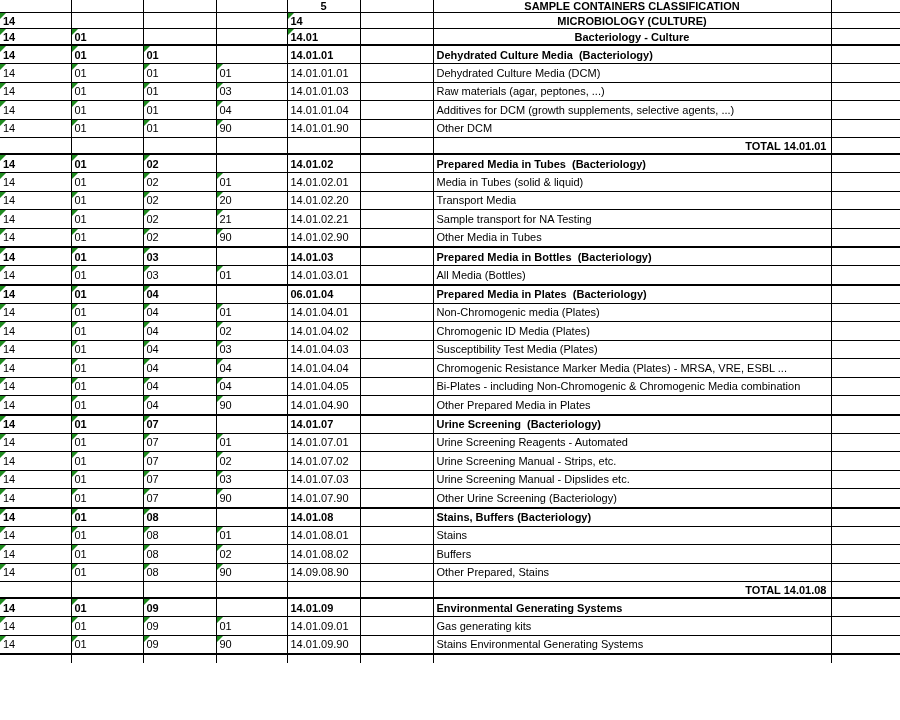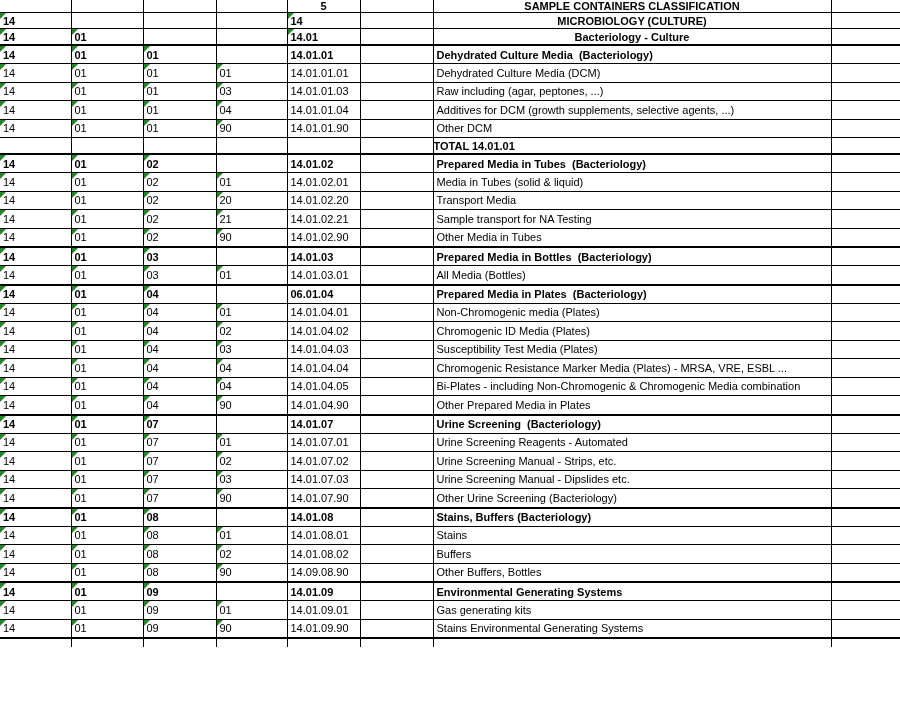--- a/index.html
+++ b/index.html
@@ -22,21 +22,21 @@
   tr.r-title td{border-top:none;height:12px;}
   td.first{border-left:none;}
   td.last{border-right:none;}
   tr.r-l1 td,tr.r-l2 td{height:15px;}
   tr.r-head td{height:17px;border-top-width:2px;}
   tr.r-leaf td{height:17.5px;}
   tr.r-total td{height:15px;}
   tr.r-sliver td{height:8px;border-top-width:2px;border-bottom:none;}
   .b{font-weight:bold;}
   .ctr{text-align:center;padding:0;}
-  .rgt{padding:0 4px 0 0;}
+  .rgt{text-align:right;padding:0 4px 0 0;}
   .txt{white-space:pre;}
   .tri{
     position:absolute;top:0;left:0;width:0;height:0;
     border-top:6px solid #1e8a1e;
     border-right:6px solid transparent;
     pointer-events:none;
   }
 </style>
 </head>
 <body>
@@ -104,21 +104,21 @@
           <td><span class="txt">Dehydrated Culture Media (DCM)</span></td>
           <td class="last"></td>
         </tr>
         <tr class="r-leaf">
           <td class="first"><span class="tri"></span><span class="txt">14</span></td>
           <td><span class="tri"></span><span class="txt">01</span></td>
           <td><span class="tri"></span><span class="txt">01</span></td>
           <td><span class="tri"></span><span class="txt">03</span></td>
           <td><span class="txt">14.01.01.03</span></td>
           <td></td>
-          <td><span class="txt">Raw including (agar, peptones, ...)</span></td>
+          <td><span class="txt">Raw materials (agar, peptones, ...)</span></td>
           <td class="last"></td>
         </tr>
         <tr class="r-leaf">
           <td class="first"><span class="tri"></span><span class="txt">14</span></td>
           <td><span class="tri"></span><span class="txt">01</span></td>
           <td><span class="tri"></span><span class="txt">01</span></td>
           <td><span class="tri"></span><span class="txt">04</span></td>
           <td><span class="txt">14.01.01.04</span></td>
           <td></td>
           <td><span class="txt">Additives for DCM (growth supplements, selective agents, ...)</span></td>
@@ -364,21 +364,31 @@
           <td><span class="txt">Buffers</span></td>
           <td class="last"></td>
         </tr>
         <tr class="r-leaf">
           <td class="first"><span class="tri"></span><span class="txt">14</span></td>
           <td><span class="tri"></span><span class="txt">01</span></td>
           <td><span class="tri"></span><span class="txt">08</span></td>
           <td><span class="tri"></span><span class="txt">90</span></td>
           <td><span class="txt">14.09.08.90</span></td>
           <td></td>
-          <td><span class="txt">Other Buffers, Bottles</span></td>
+          <td><span class="txt">Other Prepared, Stains</span></td>
+          <td class="last"></td>
+        </tr>
+        <tr class="r-total">
+          <td class="first"></td>
+          <td></td>
+          <td></td>
+          <td></td>
+          <td></td>
+          <td></td>
+          <td class="b rgt"><span class="txt">TOTAL 14.01.08</span></td>
           <td class="last"></td>
         </tr>
         <tr class="r-head">
           <td class="first b"><span class="tri"></span><span class="txt">14</span></td>
           <td class="b"><span class="tri"></span><span class="txt">01</span></td>
           <td class="b"><span class="tri"></span><span class="txt">09</span></td>
           <td></td>
           <td class="b"><span class="txt">14.01.09</span></td>
           <td></td>
           <td class="b"><span class="txt">Environmental Generating Systems</span></td>

